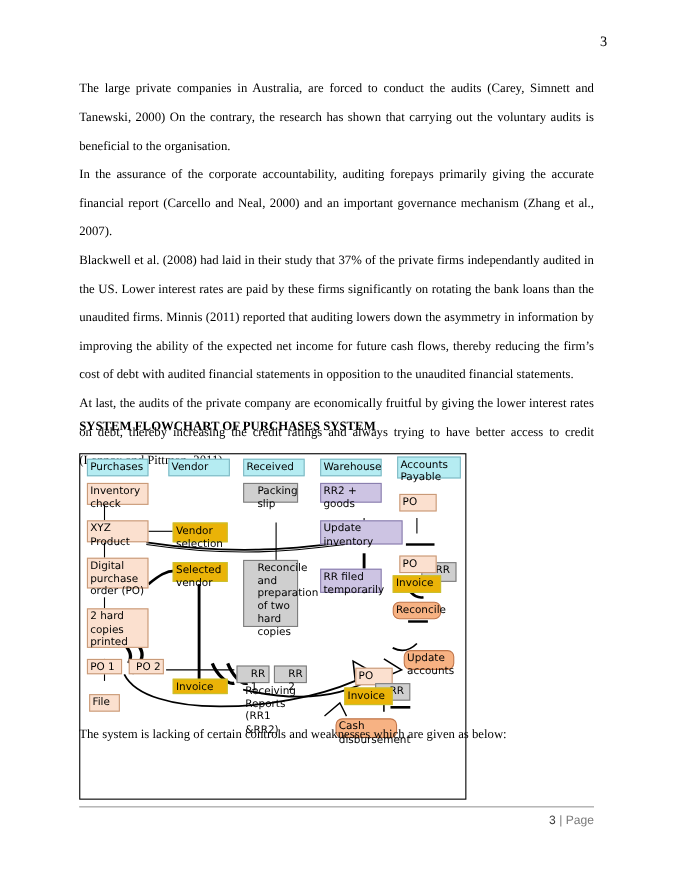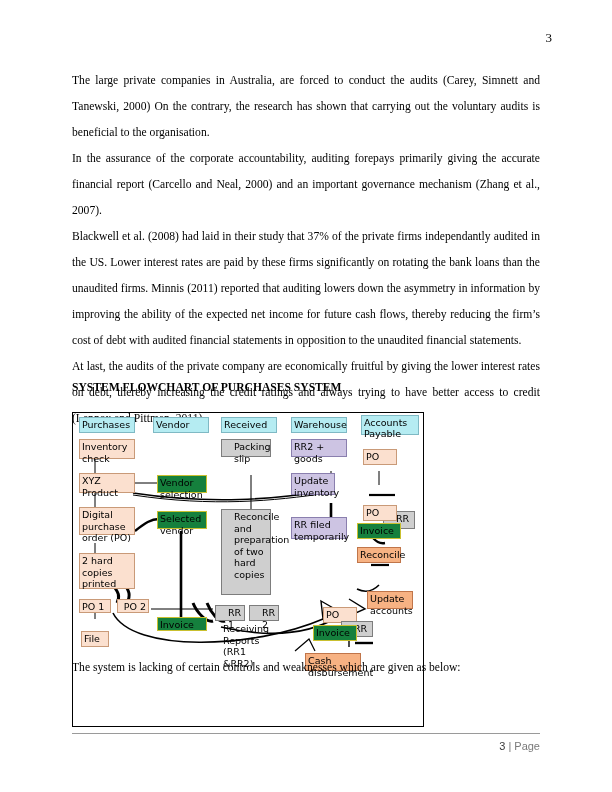--- a/index.html
+++ b/index.html
@@ -53,22 +53,22 @@
     font-size:9.5px;line-height:11.5px;
     padding:1px 2px;
     overflow:visible;white-space:normal;
     z-index:20;
   }
   .hdr{
     background:#b5ecf2;border:1px solid #7fb9c4;
     font-size:9.5px;line-height:11px;
   }
   .peach{background:#fbe0cf;border-color:#c99a78;}
-  .orange{background:#f7b283;border-color:#c0754a;}
-  .yellow{background:#15803d;border-color:#c9c02f;}
+  .orange{background:#f7b283;border-color:#c0754a;border-radius:6px;}
+  .yellow{background:#eab308;border-color:#c9c02f;}
   .purple{background:#cdc4e3;border-color:#8a7fae;}
   .gray{background:#cfcfcf;border-color:#7d7d7d;padding-left:12px;}
 
   
   .lbl{
     position:absolute;font-family:"DejaVu Sans",sans-serif;
     font-size:9.5px;line-height:11.5px;z-index:21;white-space:normal;
   }
 
   svg.connectors{position:absolute;left:0;top:0;width:350px;height:313px;z-index:16;overflow:visible;}
@@ -163,27 +163,27 @@
       <div class="node peach" style="left:6px;top:140px;width:56px;height:36px;">2 hard copies printed</div>
       <div class="node peach" style="left:6px;top:186px;width:32px;height:14px;">PO 1</div>
       <div class="node peach" style="left:44px;top:186px;width:32px;height:14px;text-align:right;">PO 2</div>
       <div class="node peach" style="left:8px;top:218px;width:28px;height:16px;">File</div>
 
       <div class="node yellow" style="left:84px;top:62px;width:50px;height:18px;">Vendor selection</div>
       <div class="node yellow" style="left:84px;top:98px;width:50px;height:18px;">Selected vendor</div>
       <div class="node yellow" style="left:84px;top:204px;width:50px;height:14px;">Invoice</div>
 
       <div class="node gray" style="left:148px;top:26px;width:50px;height:18px;">Packing slip</div>
-      <div class="node gray" style="left:148px;top:96px;width:50px;height:86px;">Reconcile and preparation of two hard copies</div>
+      <div class="node gray" style="left:148px;top:96px;width:50px;height:61px;">Reconcile and preparation of two hard copies</div>
       <div class="node gray" style="left:142px;top:192px;width:30px;height:16px;">RR 1</div>
       <div class="node gray" style="left:176px;top:192px;width:30px;height:16px;">RR 2</div>
       <div class="lbl" style="left:150px;top:210px;width:56px;">Receiving Reports (RR1 &amp;RR2)</div>
 
       <div class="node purple" style="left:218px;top:26px;width:56px;height:18px;">RR2 + goods</div>
-      <div class="node purple" style="left:218px;top:60px;width:44px;height:22px;">Update inventory</div>
+      <div class="node purple" style="left:218px;top:60px;width:75px;height:22px;">Update inventory</div>
       <div class="node purple" style="left:218px;top:104px;width:56px;height:22px;">RR filed temporarily</div>
 
       <div class="node peach" style="left:290px;top:36px;width:34px;height:16px;">PO</div>
       <div class="node gray" style="left:310px;top:98px;width:32px;height:18px;">RR</div>
       <div class="node peach" style="left:290px;top:92px;width:34px;height:16px;">PO</div>
       <div class="node yellow" style="left:284px;top:110px;width:44px;height:16px;">Invoice</div>
       <div class="node orange" style="left:284px;top:134px;width:44px;height:16px;">Reconcile</div>
       <div class="node orange" style="left:294px;top:178px;width:46px;height:18px;">Update accounts</div>
 
       <div class="node peach" style="left:250px;top:194px;width:34px;height:16px;">PO</div>

